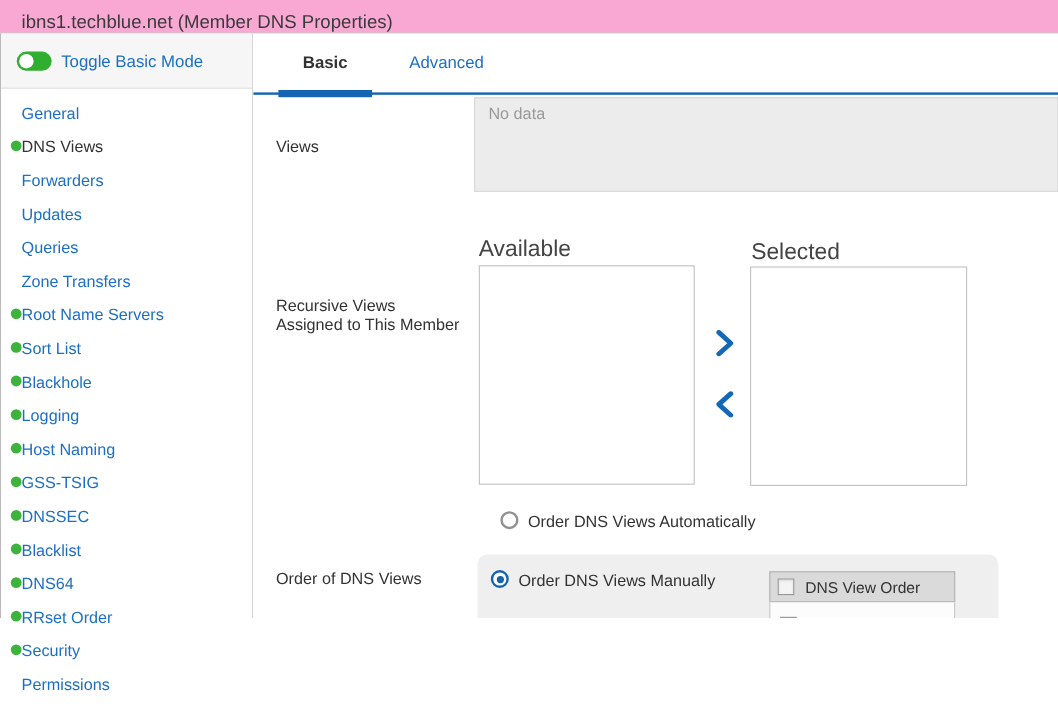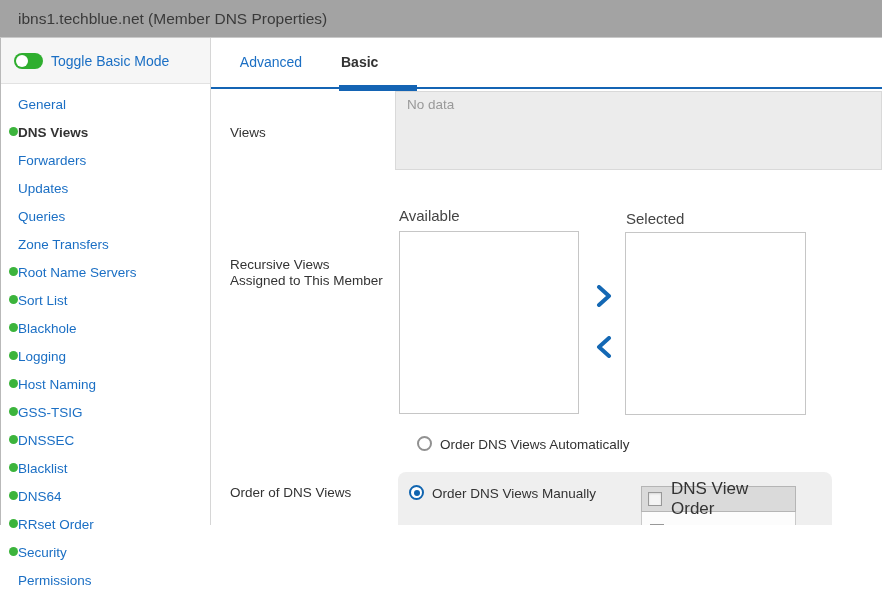--- a/index.html
+++ b/index.html
@@ -1,53 +1,53 @@
 <!DOCTYPE html>
 <html><head>
 <meta charset="utf-8">
 <style>
   html,body{margin:0;padding:0;background:#fff;font-family:"Liberation Sans",sans-serif;}
   .window{position:relative;width:882px;height:598px;overflow:hidden;background:#fff;}
 
   
-  .titlebar{height:38px;background:#a3a3a3;border-bottom:1px solid #c9c9c9;box-sizing:border-box;}
+  .titlebar{height:28px;background:#f9a8d4;border-bottom:1px solid #c9c9c9;box-sizing:border-box;}
   .titlebar .title{font-size:15.5px;color:#3a3a3a;line-height:37px;padding-left:18px;}
 
   
   .app-body{display:flex;height:487px;border-left:1px solid #b9b9b9;box-sizing:border-box;}
 
   
   .sidebar{width:210px;min-width:210px;background:#ffffff;border-right:1px solid #d6d6d6;box-sizing:border-box;}
   .toggle-row{height:46px;background:#f6f6f6;border-bottom:1px solid #e2e2e2;display:flex;align-items:center;padding-left:13px;gap:8px;box-sizing:border-box;cursor:pointer;}
   .toggle-pill{width:29px;height:16px;border-radius:9px;background:#2fae2f;position:relative;flex:0 0 auto;}
   .toggle-pill::after{content:"";position:absolute;left:2px;top:2px;width:12px;height:12px;border-radius:50%;background:#fff;}
   .toggle-label{color:#1b6fc4;font-size:14px;}
   .nav{list-style:none;margin:0;padding:6px 0 0 0;}
   .nav-item{position:relative;height:28px;display:flex;align-items:center;padding-left:17px;font-size:13.5px;color:#1b6fc4;cursor:pointer;}
   .nav-item .dot{display:none;position:absolute;left:8px;top:9px;width:9px;height:9px;border-radius:50%;background:#3cb43c;}
   .nav-item.has-dot .dot{display:block;}
-  .nav-item.active{color:#333;font-weight:bold;}
+  .nav-item.active{color:#333;font-weight:normal;}
 
   
   .content{position:relative;flex:1;background:#fff;overflow:hidden;}
   .tabbar{position:absolute;top:0;left:0;right:0;height:49px;background:#fff;border-bottom:2px solid #1464b4;display:flex;padding-left:21px;z-index:3;box-sizing:content-box;}
   .tab{position:relative;width:78px;text-align:center;line-height:49px;font-size:14px;color:#1b6fc4;cursor:pointer;}
   .tab+.tab{margin-left:29px;width:auto;padding:0 2px;}
   .tab.active{color:#333;font-weight:bold;}
   .tab.active .tab-indicator{content:"";position:absolute;left:0;bottom:-4px;width:78px;height:6px;background:#1464b4;}
 
   .scroll{position:absolute;top:51px;left:0;right:0;bottom:0;overflow:hidden;}
 
   .field-label{position:absolute;font-weight:normal;font-size:13.5px;color:#333;margin-top:47px;}
   .clipped-label{left:19px;top:-11px;}
   .nodata-box{position:absolute;left:184px;right:0;top:2px;height:79px;background:#ececec;border:1px solid #d9d9d9;box-sizing:border-box;}
   .nodata-text{font-size:13.5px;color:#999;padding:5px 11px;}
 
   .recursive-label{left:19px;top:121px;width:158px;line-height:16px;}
-  .col-label{position:absolute;font-size:15px;color:#444;}
+  .col-label{position:absolute;font-size:19px;color:#444;}
   .available-label{left:188px;top:118px;}
   .selected-label{left:415px;top:121px;}
   .listbox{position:absolute;background:#fff;border:1px solid #c6c6c6;box-sizing:border-box;}
   .available-box{left:188px;top:142px;width:180px;height:183px;}
   .selected-box{left:414px;top:143px;width:181px;height:183px;}
   .chev{position:absolute;left:384px;width:18px;height:22px;cursor:pointer;}
   .chev-right{top:196px;}
   .chev-left{top:247px;}
 
   .order-label{left:19px;top:349px;}
@@ -59,21 +59,21 @@
   .auto-label{left:229px;top:348px;}
 
   .manual-panel{position:absolute;left:187px;top:383px;width:434px;height:230px;background:#efefef;border-radius:8px;}
   .manual-radio{left:11px;top:13px;}
   .manual-label{left:34px;top:14px;}
 
   .order-table{position:absolute;left:243px;top:14px;width:155px;}
   .ot-header{display:flex;align-items:center;height:26px;background:#dadada;border:1px solid #b5b5b5;box-sizing:border-box;}
   .checkbox{width:14px;height:14px;background:#f4f4f4;border:1px solid #989898;box-sizing:border-box;box-shadow:inset 0 1px 2px rgba(0,0,0,0.12);flex:0 0 auto;cursor:pointer;}
   .ot-header .checkbox{margin-left:6px;}
-  .ot-header-label{margin-left:9px;font-size:17px;color:#333;}
+  .ot-header-label{margin-left:9px;font-size:13px;color:#333;}
   .ot-row{display:flex;align-items:center;height:38px;background:#fcfcfc;border:1px solid #c9c9c9;border-top:none;box-sizing:border-box;}
   .ot-row .checkbox{margin-left:8px;}
   .ot-row-label{margin-left:16px;font-size:13.5px;color:#333;}
   .ot-scrollbar{height:9px;background:#c6c6c6;border:1px solid #b5b5b5;border-top:none;box-sizing:border-box;cursor:pointer;}
 
   .arrow{position:absolute;left:402px;width:0;height:0;border-left:8px solid transparent;border-right:8px solid transparent;cursor:pointer;}
   .arrow-up{top:54px;border-bottom:11px solid #5b9dcc;}
   .arrow-down{top:84px;border-top:11px solid #5b9dcc;}
 </style>
 </head>
@@ -182,26 +182,26 @@
           <li class="nav-item">
 
             <span class="nav-label">Permissions</span>
           </li>
         </ul>
     </div>
 
     <div class="content">
 
       <div class="tabbar">
-        <div class="tab">
-          <span>Advanced</span>
-        </div>
         <div class="tab active">
           <span>Basic</span>
           <span class="tab-indicator"></span>
+        </div>
+        <div class="tab">
+          <span>Advanced</span>
         </div>
       </div>
 
       <div class="scroll">
 
         <div class="field-label clipped-label">Views</div>
         <div class="nodata-box">
           <div class="nodata-text">No data</div>
         </div>
 

